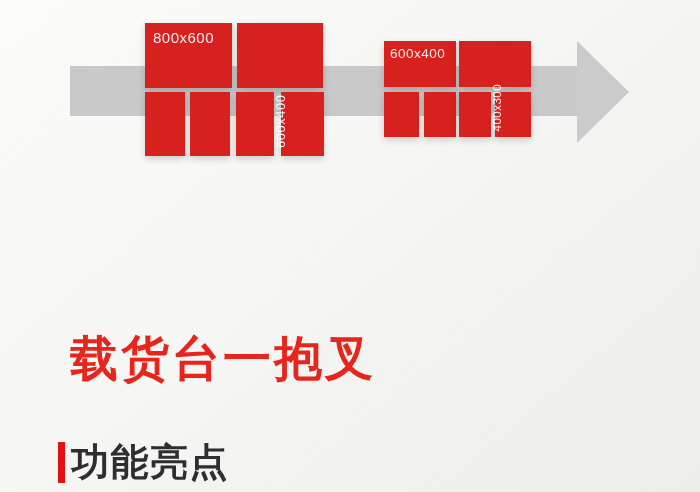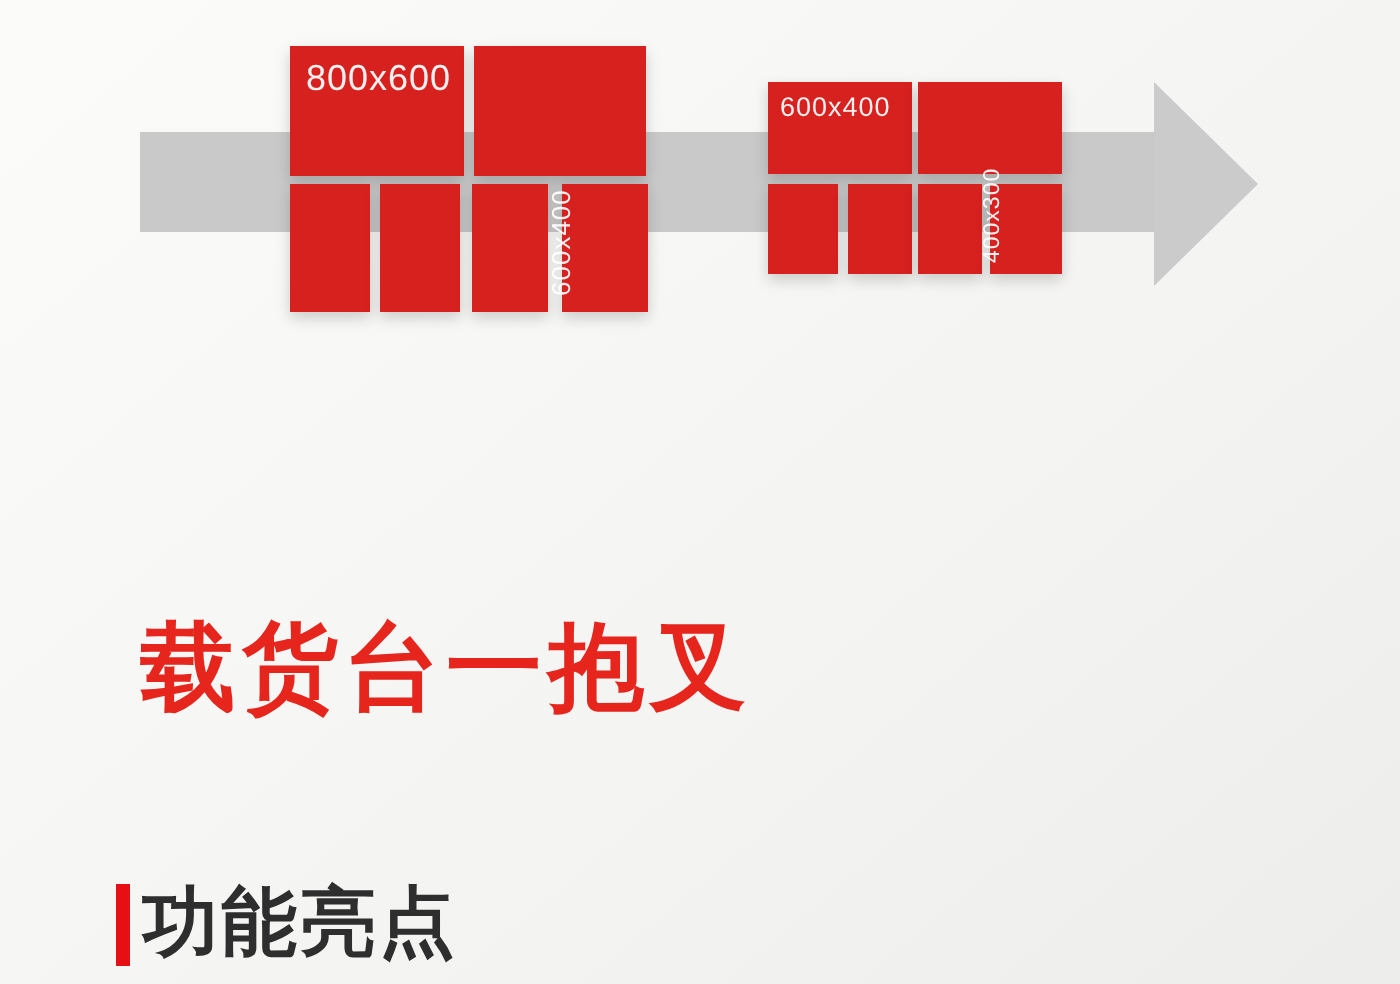--- a/index.html
+++ b/index.html
@@ -23,21 +23,21 @@
     -webkit-clip-path:polygon(0 0,100% 50%,0 100%);
     clip-path:polygon(0 0,100% 50%,0 100%);
   }
   
   .blk{
     position:absolute;background:#d6211f;
     box-shadow:0 3px 7px rgba(0,0,0,.18);
   }
   .blk .lbl{
     display:block;color:rgba(255,255,255,.93);
-    font-size:18px;letter-spacing:.5px;line-height:1;
+    font-size:15px;letter-spacing:.5px;line-height:1;
     padding:7px 0 0 8px;white-space:nowrap;
   }
   .blk .lbl.small{font-size:13.5px;padding:6px 0 0 6px;}
   .vlbl{
     position:absolute;left:6px;bottom:8px;
     transform-origin:left bottom;transform:rotate(-90deg);
     color:rgba(255,255,255,.93);font-size:13px;letter-spacing:.5px;
     line-height:1;white-space:nowrap;
   }
   .vlbl.small{font-size:11.5px;left:8px;bottom:6px;}
@@ -48,21 +48,21 @@
   .L5{left:236px;top:92px;width:38px;height:64px;}
   .L6{left:281px;top:92px;width:43px;height:64px;}
   .R1{left:384px;top:41px;width:72px;height:46px;}
   .R2{left:459px;top:41px;width:72px;height:46px;}
   .R3{left:384px;top:92px;width:35px;height:45px;}
   .R4{left:424px;top:92px;width:32px;height:45px;}
   .R5{left:459px;top:92px;width:32px;height:45px;}
   .R6{left:495px;top:92px;width:36px;height:45px;}
   
   .title{
-    position:absolute;left:70px;top:310px;
+    position:absolute;left:70px;top:334px;
     font-size:48px;line-height:1.05;font-weight:800;
     color:#e6251d;letter-spacing:3px;white-space:nowrap;
   }
   .section{
     position:absolute;left:58px;top:441px;height:42px;
     display:flex;align-items:flex-end;
   }
   .section .bar{
     width:7px;height:41px;background:#e60f13;margin-right:6px;
   }

